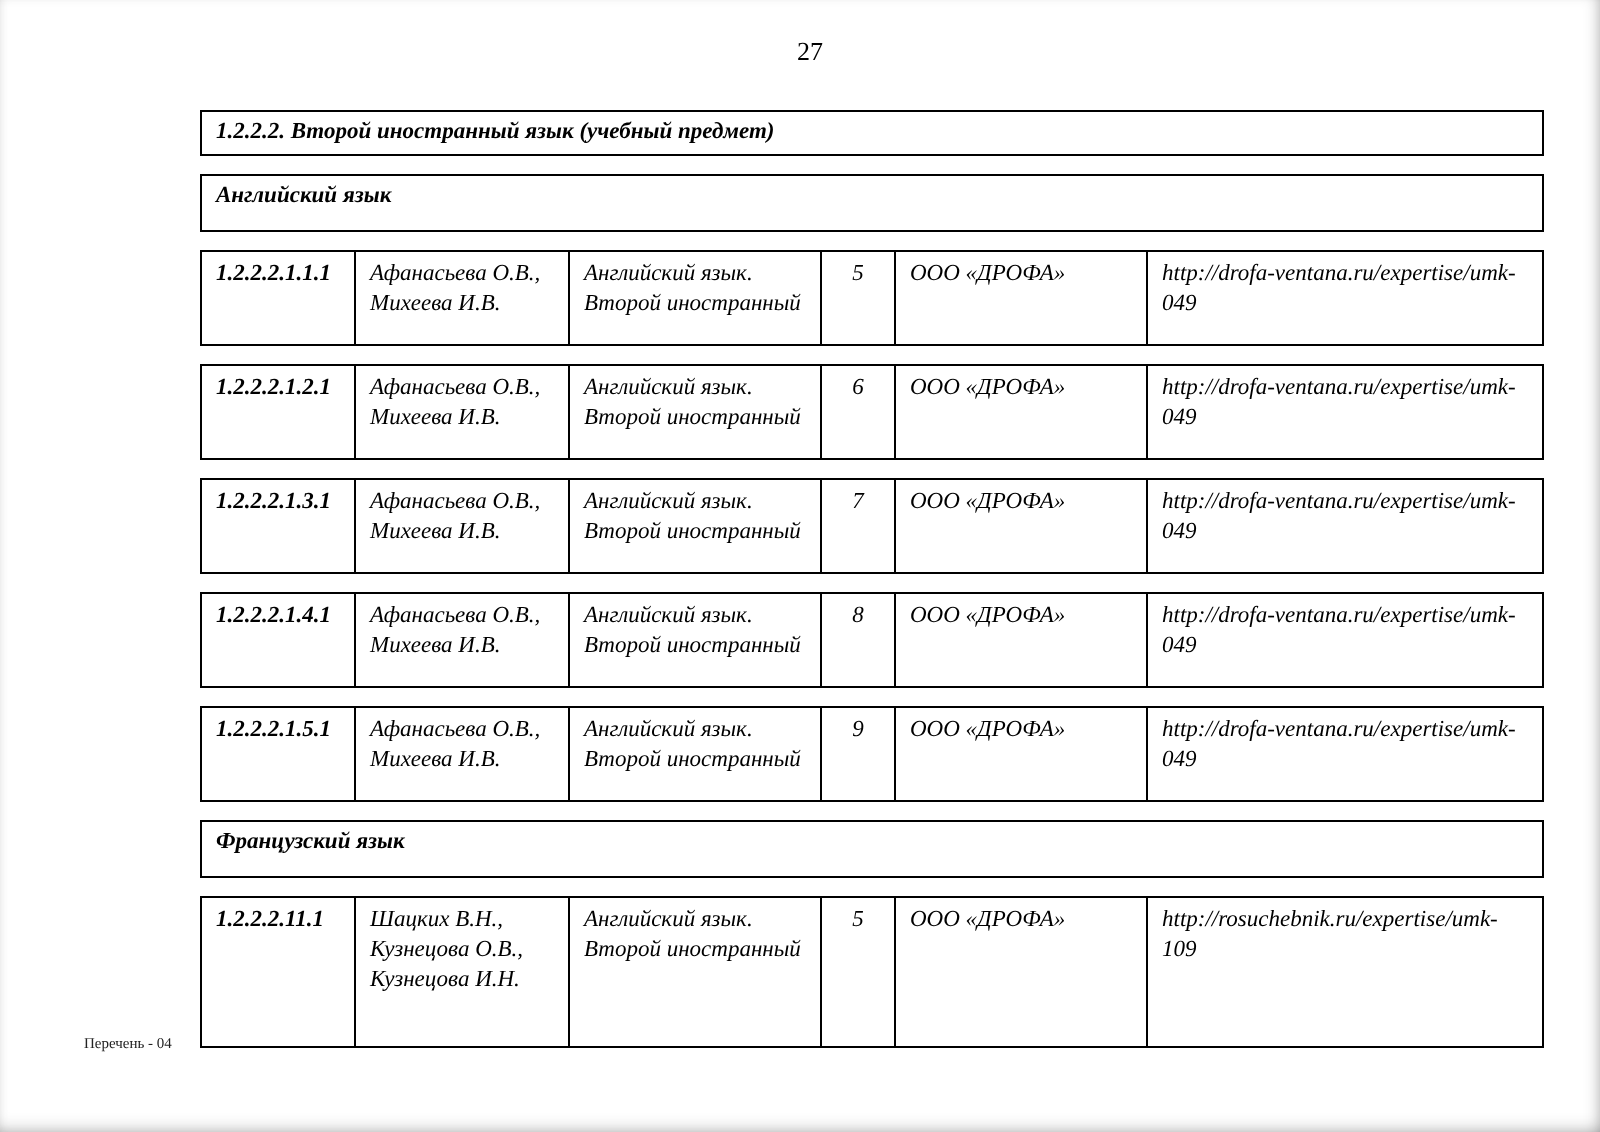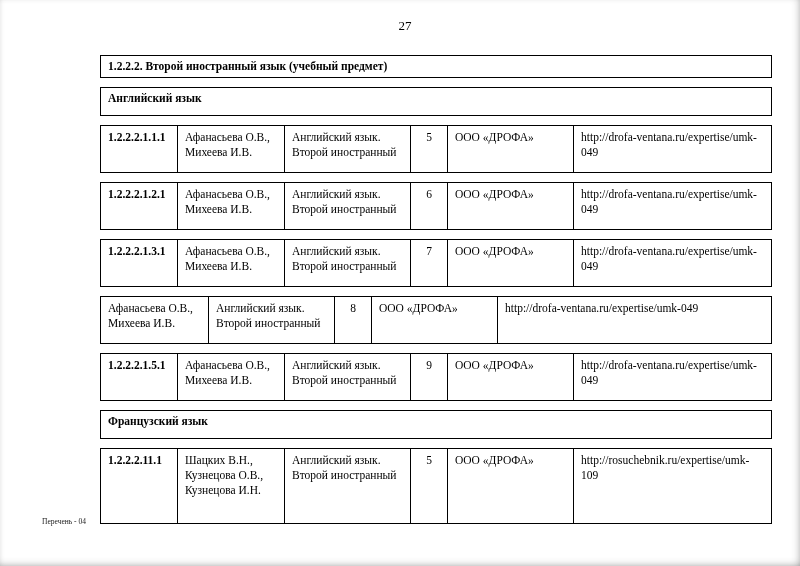--- a/index.html
+++ b/index.html
@@ -49,20 +49,21 @@
   }
 
   .cell {
     box-sizing: border-box;
     padding: 4px 7px 12px 7px;
     border-left: 1px solid #000;
     font-size: 11.5px;
     line-height: 15px;
     white-space: pre-line;
     overflow: hidden;
+    font-style: italic;
   }
   .cell:first-child { border-left: none; }
 
   .section-row .cell,
   .group-row .cell {
     font-weight: bold;
     flex: 1;
     padding: 3px 7px;
   }
   .section-row { min-height: 20px; }
@@ -127,20 +128,21 @@
           <div class="cell col-code">1.2.2.2.1.3.1</div>
           <div class="cell col-authors">Афанасьева О.В.,
 Михеева И.В.</div>
           <div class="cell col-subject">Английский язык.
 Второй иностранный</div>
           <div class="cell col-grade">7</div>
           <div class="cell col-publisher">ООО «ДРОФА»</div>
           <div class="cell col-url">http://drofa-ventana.ru/expertise/umk-049</div>
         </div>
         <div class="t-row data-row">
+          <div class="cell col-code">1.2.2.2.1.4.1</div>
           <div class="cell col-authors">Афанасьева О.В.,
 Михеева И.В.</div>
           <div class="cell col-subject">Английский язык.
 Второй иностранный</div>
           <div class="cell col-grade">8</div>
           <div class="cell col-publisher">ООО «ДРОФА»</div>
           <div class="cell col-url">http://drofa-ventana.ru/expertise/umk-049</div>
         </div>
         <div class="t-row data-row">
           <div class="cell col-code">1.2.2.2.1.5.1</div>

